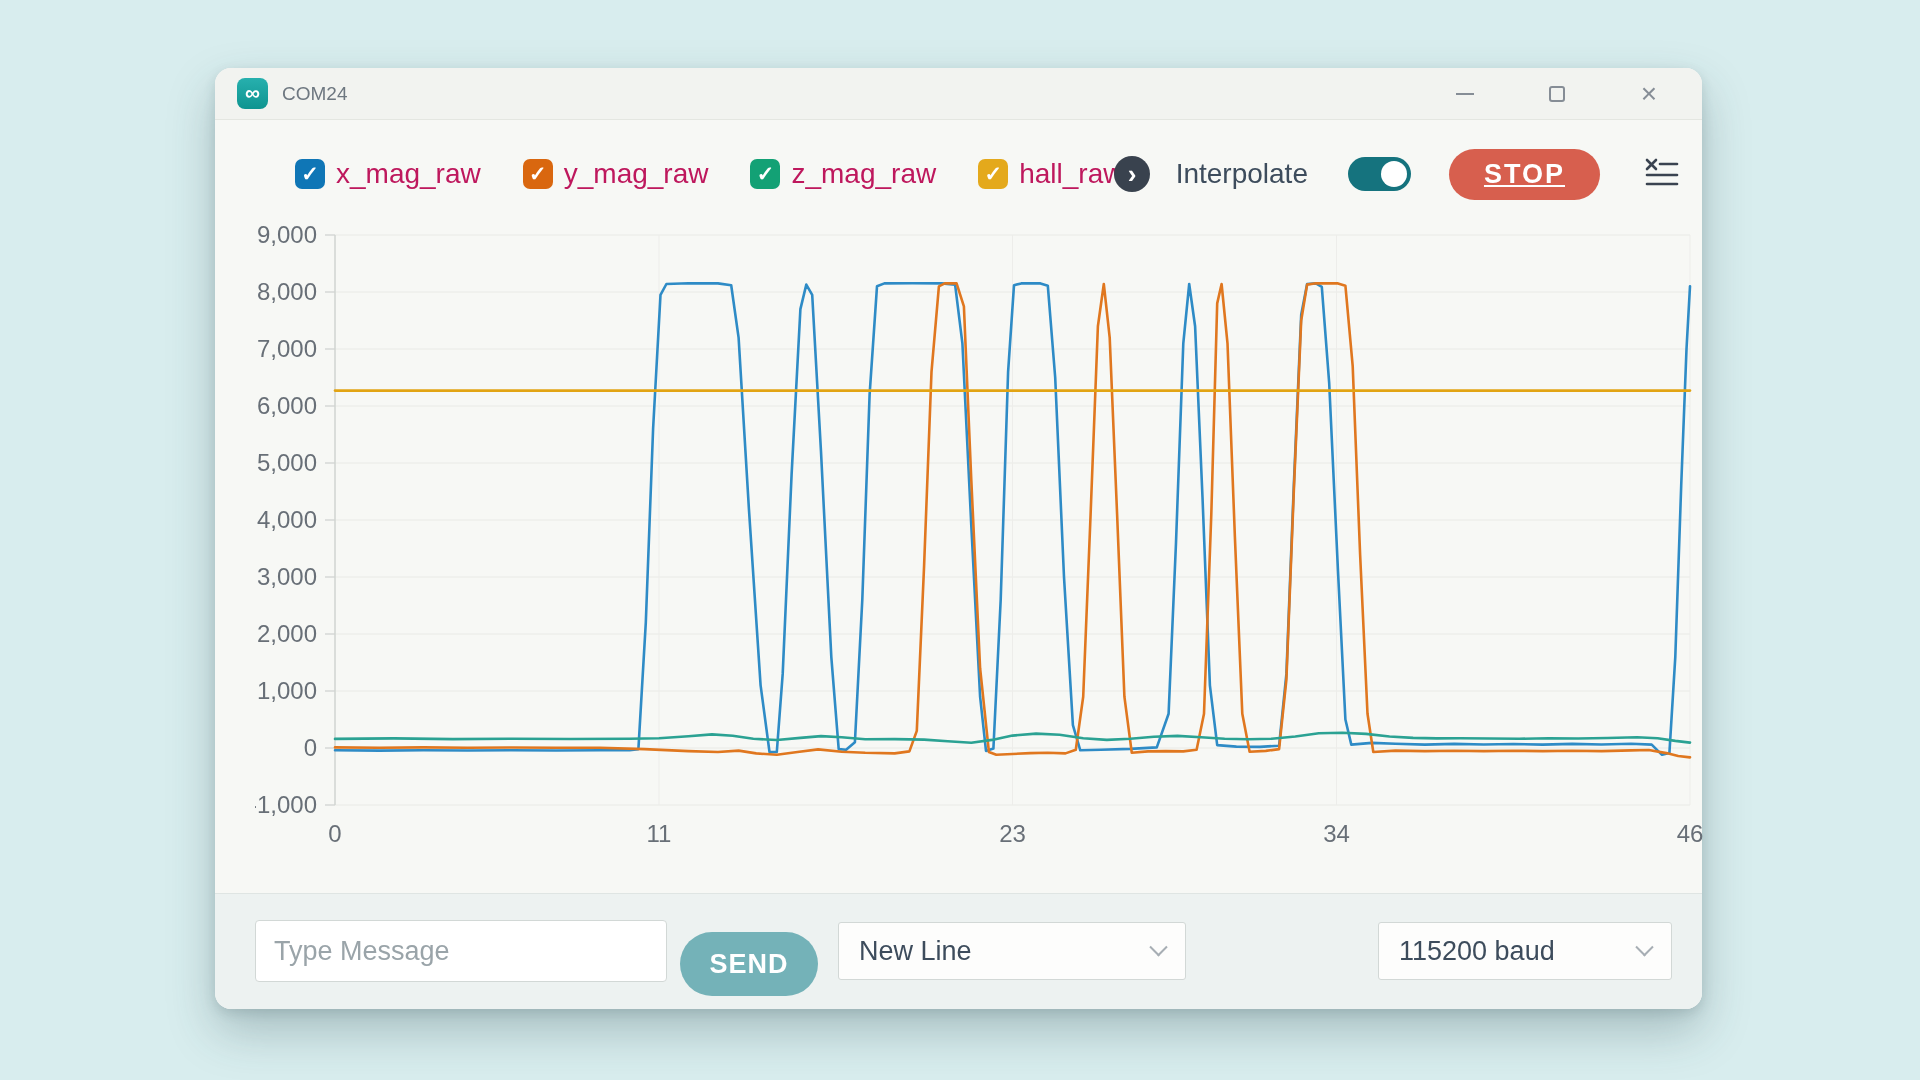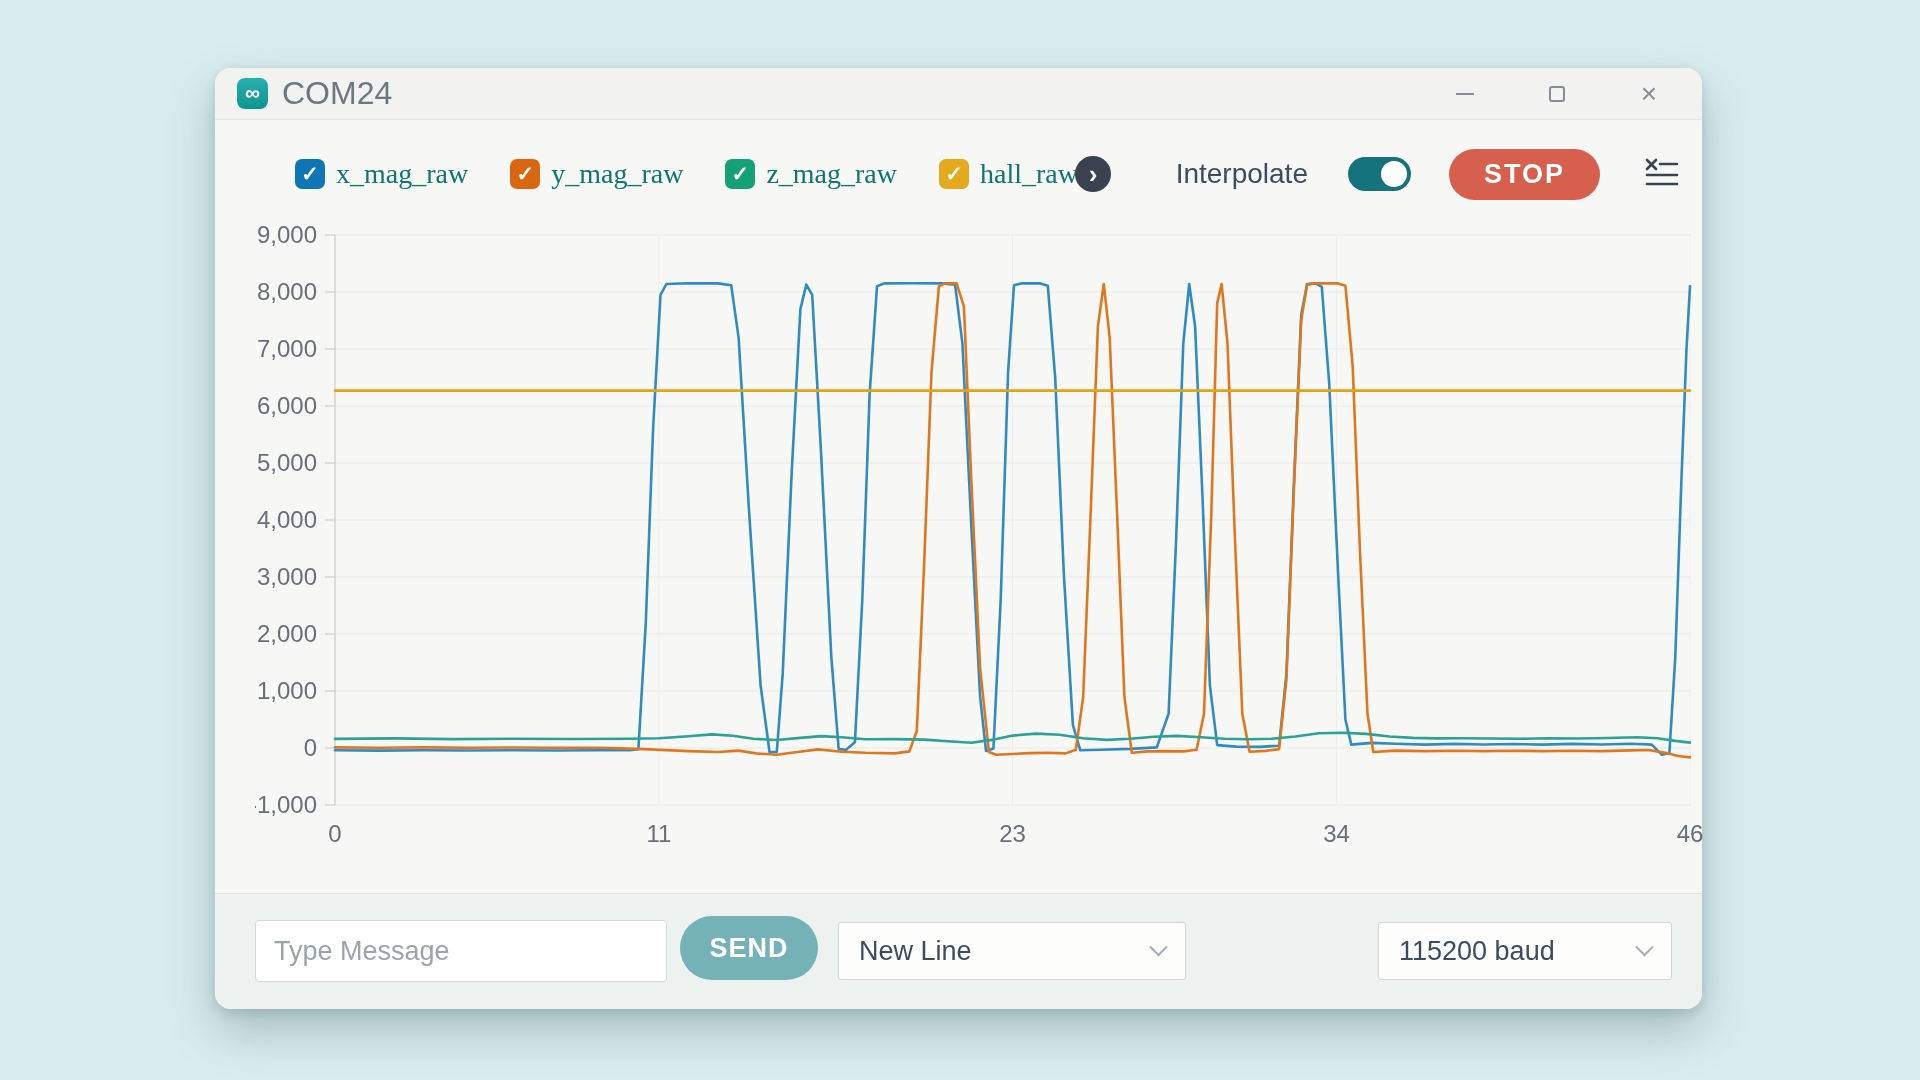--- a/index.html
+++ b/index.html
@@ -13,66 +13,67 @@
   
   .titlebar {
     height:52px; display:flex; align-items:center; padding:0 22px;
     background:#f2f3f0; border-bottom:1px solid #e4e6e1; border-radius:16px 16px 0 0;
   }
   .app-icon {
     width:31px; height:31px; border-radius:8px;
     background:linear-gradient(180deg,#27b0ae,#0e9490);
     color:#fff; font-weight:bold; font-size:21px; line-height:29px; text-align:center;
   }
-  .win-title { margin-left:14px; font-size:32px; color:#6e7780; }
+  .win-title { margin-left:14px; font-size:19px; color:#6e7780; }
   .win-controls { margin-left:auto; display:flex; align-items:center; gap:58px; padding-right:14px; }
   .win-btn { width:34px; height:34px; display:flex; align-items:center; justify-content:center; background:none; border:none; cursor:pointer; }
   .glyph-min { width:18px; height:0; border-top:2px solid #868d96; display:block; }
   .glyph-max { width:16px; height:16px; border:2px solid #868d96; border-radius:3px; display:block; }
   .glyph-close { font-size:28px; color:#868d96; line-height:1; }
   
   .legend-row { display:flex; align-items:center; margin-top:26px; padding:0 22px 0 80px; height:56px; }
   .legend-series { display:flex; align-items:center; gap:42px; }
   .legend-item { display:flex; align-items:center; gap:11px; }
   .cbox {
     width:30px; height:30px; border-radius:7px; color:#fff; font-size:21px; font-weight:bold;
     display:flex; align-items:center; justify-content:center; cursor:pointer; flex:0 0 auto;
   }
-  .legend-label { font-size:28px; color:#0f766e; white-space:nowrap;font-family:Liberation Serif, serif; }
+  .legend-label { font-size:28px; color:#be185d; white-space:nowrap; }
   .legend-item.truncated .legend-label { max-width:96px; overflow:hidden; }
   .more-btn {
     width:36px; height:36px; border-radius:50%; background:#39424e; border:none; color:#fff;
     font-size:26px; font-weight:bold; line-height:32px; text-align:center; cursor:pointer;
     margin-left:-12px; flex:0 0 auto;
   }
   .interp-group { margin-left:auto; display:flex; align-items:center; gap:40px; }
   .interp-label { font-size:28px; color:#3d4c5c; }
   .toggle { position:relative; width:63px; height:34px; border-radius:17px; background:#15737e; border:none; cursor:pointer; }
   .toggle .knob { position:absolute; right:4px; top:4px; width:26px; height:26px; border-radius:50%; background:#fff; }
   .stop-btn {
     margin-left:38px; padding:10px 35px; border:none; border-radius:27px; background:#d75f4e;
     color:#fff; font-size:27px; font-weight:bold; letter-spacing:2px; cursor:pointer;
     font-family:"Liberation Sans",sans-serif;
+    text-decoration:underline;
   }
   .clear-legend-btn { margin-left:44px; background:none; border:none; cursor:pointer; display:flex; align-items:center; }
   
   #chart { position:absolute; left:40px; top:158px; }
   
   .bottombar {
     position:absolute; left:0; right:0; bottom:0; height:116px;
     background:#edf2f1; border-top:1px solid #dfe5e3; border-radius:0 0 16px 16px;
   }
   .msg-input {
     position:absolute; left:40px; top:26px; width:412px; height:62px;
     border:1px solid #d2d8d6; border-radius:4px; background:#fff; padding:6px 18px;
     font-size:27px; color:#3d4c5c; font-family:"Liberation Sans",sans-serif;
   }
   .msg-input::placeholder { color:#9aa4a9; }
   .send-btn {
-    position:absolute; left:465px; top:22px; width:138px; height:64px; border:none; border-radius:32px;
+    position:absolute; left:465px; top:38px; width:138px; height:64px; border:none; border-radius:32px;
     background:#74b2b8; color:#fff; font-size:27px; font-weight:bold; letter-spacing:1px; cursor:pointer;
     font-family:"Liberation Sans",sans-serif;
   }
   .select {
     position:absolute; top:28px; height:58px; background:#fdfdfc; border:1px solid #d2d8d6; border-radius:3px;
     display:flex; align-items:center; padding:15px 20px; cursor:pointer;
   }
   .select .sel-label { font-size:27px; color:#3d4c5c; }
   .caret { margin-left:auto; width:13px; height:13px; border-right:2px solid #a7aeb4; border-bottom:2px solid #a7aeb4; transform:rotate(45deg) translate(-3px,-3px); }
   .sel-lineending { left:623px; width:348px; }

